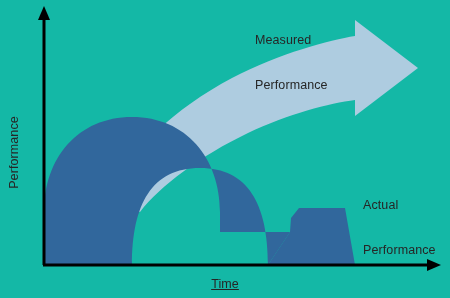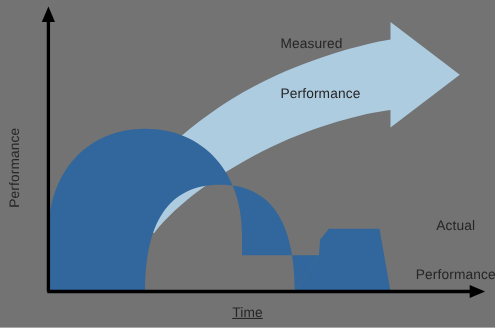--- a/index.html
+++ b/index.html
@@ -8,21 +8,21 @@
     padding: 0;
     background: #ffffff;
   }
   body {
     font-family: "Liberation Sans", sans-serif;
   }
   #diagram-root {
     position: relative;
     width: 450px;
     height: 298px;
-    background: #737373;
+    background: #14b8a6;
     overflow: hidden;
   }
   #diagram-svg {
     position: absolute;
     left: 0;
     top: 0;
     width: 450px;
     height: 298px;
     display: block;
   }
@@ -34,23 +34,23 @@
     color: #262626;
     white-space: pre;
     letter-spacing: 0.1px;
   }
   #label-measured {
     left: 255px;
     top: 3px;
     text-align: left;
   }
   #label-actual {
-    left: 378px;
+    left: 363px;
     top: 168px;
-    text-align: center;
+    text-align: left;
   }
   #label-axis-x {
     left: 0px;
     top: 277px;
     width: 450px;
     text-align: center;
     font-size: 12.5px;
     color: #262626;
     text-decoration: underline;
   }

